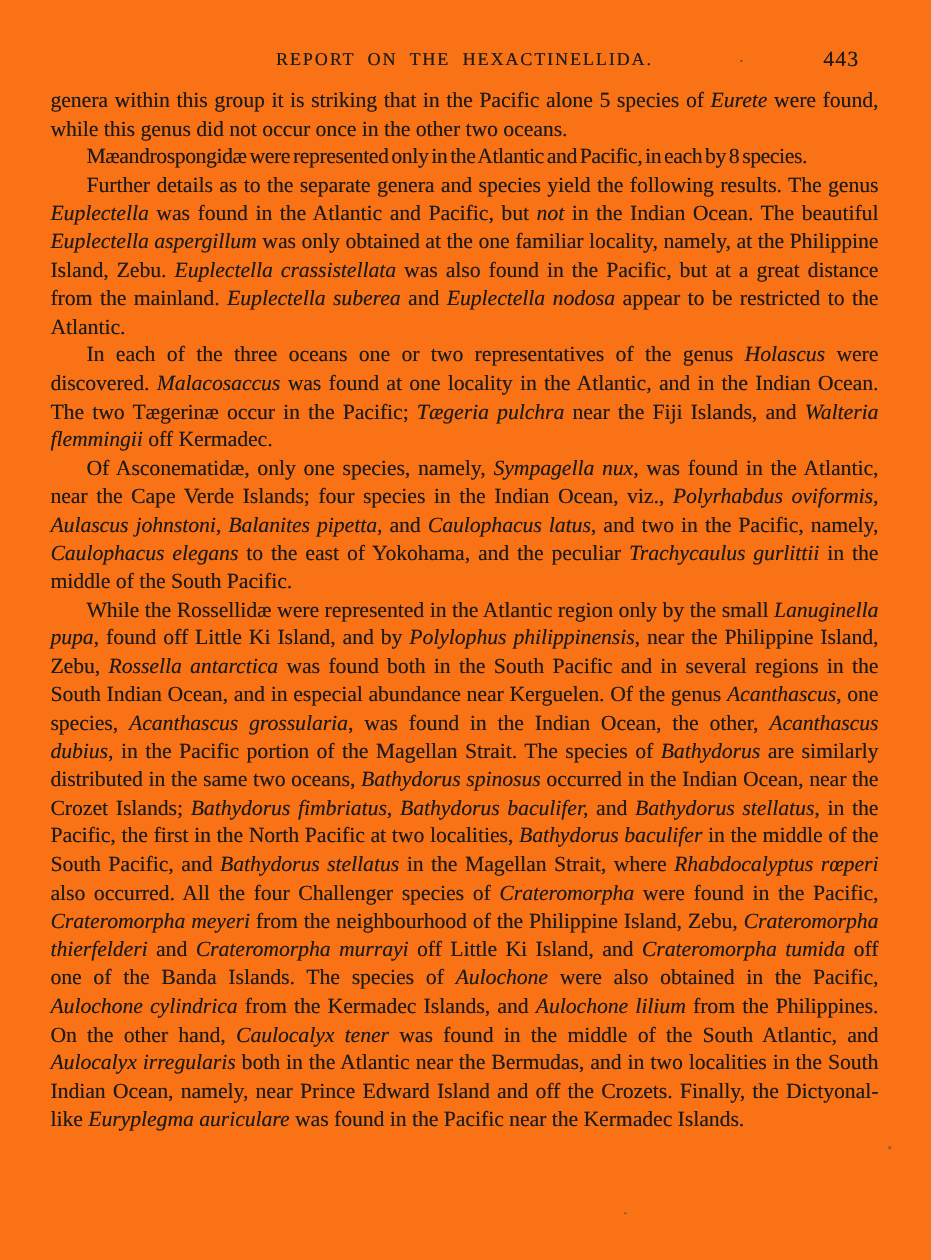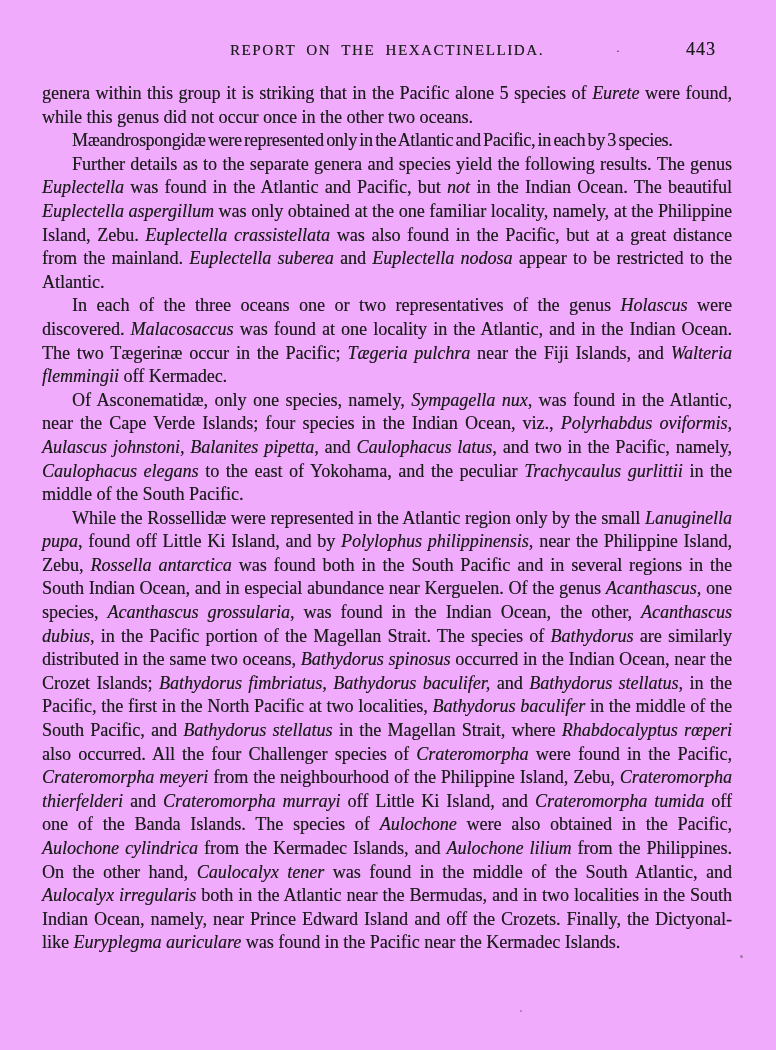--- a/index.html
+++ b/index.html
@@ -1,21 +1,21 @@
 <!DOCTYPE html>
 <html><head>
 <meta charset="utf-8">
 <style>
   html, body { margin: 0; padding: 0; background: #e8e8e6; }
   .page {
     position: relative;
     width: 776px;
     height: 1050px;
     margin: 0 auto;
-    background: #f0abfc;
+    background: #f97316;
     color: #1b1b1b;
     font-family: "Liberation Serif", "DejaVu Serif", serif;
     box-sizing: border-box;
     overflow: hidden;
   }
   .running-head {
     position: absolute;
     top: 42px;
     left: 42px;
     right: 44px;
@@ -39,21 +39,21 @@
   .running-head .folio {
     position: absolute;
     right: 16px;
     top: -3px;
     font-size: 18px;
     letter-spacing: 1px;
     text-shadow: 0.25px 0 0 rgba(25,25,25,0.6);
   }
   .text-block {
     position: absolute;
-    top: 82px;
+    top: 72px;
     left: 42px;
     width: 690px;
     font-size: 18px;
     line-height: 23.6px;
     text-align: justify;
     text-shadow: 0.25px 0 0 rgba(25,25,25,0.55);
   }
   .text-block p {
     margin: 0;
     padding: 0;
@@ -78,21 +78,21 @@
 <body>
 
 <div class="page">
   <div class="running-head">
     <div class="title">REPORT ON THE HEXACTINELLIDA.</div>
     <span class="dot">·</span>
     <span class="folio">443</span>
   </div>
   <div class="text-block">
       <p class="no-indent"><span>genera within this group it is striking that in the Pacific alone 5 species of </span><em>Eurete</em><span> were found, while this genus did not occur once in the other two oceans.</span></p>
-      <p class="compact"><span>Mæandrospongidæ were represented only in the Atlantic and Pacific, in each by 3 species.</span></p>
+      <p class="compact"><span>Mæandrospongidæ were represented only in the Atlantic and Pacific, in each by 8 species.</span></p>
       <p><span>Further details as to the separate genera and species yield the following results. The genus </span><em>Euplectella</em><span> was found in the Atlantic and Pacific, but </span><em>not</em><span> in the Indian Ocean.  The beautiful </span><em>Euplectella aspergillum</em><span> was only obtained at the one familiar locality, namely, at the Philippine Island, Zebu.  </span><em>Euplectella crassistellata</em><span> was also found in the Pacific, but at a great distance from the mainland.  </span><em>Euplectella suberea</em><span> and </span><em>Euplectella nodosa</em><span> appear to be restricted to the Atlantic.</span></p>
       <p><span>In each of the three oceans one or two representatives of the genus </span><em>Holascus</em><span> were discovered.  </span><em>Malacosaccus</em><span> was found at one locality in the Atlantic, and in the Indian Ocean.  The two Tægerinæ occur in the Pacific; </span><em>Tægeria pulchra</em><span> near the Fiji Islands, and </span><em>Walteria flemmingii</em><span> off Kermadec.</span></p>
       <p><span>Of Asconematidæ, only one species, namely, </span><em>Sympagella nux</em><span>, was found in the Atlantic, near the Cape Verde Islands; four species in the Indian Ocean, viz., </span><em>Polyrhabdus oviformis, Aulascus johnstoni, Balanites pipetta,</em><span> and </span><em>Caulophacus latus</em><span>, and two in the Pacific, namely, </span><em>Caulophacus elegans</em><span> to the east of Yokohama, and the peculiar </span><em>Trachycaulus gurlittii</em><span> in the middle of the South Pacific.</span></p>
       <p><span>While the Rossellidæ were represented in the Atlantic region only by the small </span><em>Lanuginella pupa</em><span>, found off Little Ki Island, and by </span><em>Polylophus philippinensis</em><span>, near the Philippine Island, Zebu, </span><em>Rossella antarctica</em><span> was found both in the South Pacific and in several regions in the South Indian Ocean, and in especial abundance near Kerguelen. Of the genus </span><em>Acanthascus</em><span>, one species, </span><em>Acanthascus grossularia</em><span>, was found in the Indian Ocean, the other, </span><em>Acanthascus dubius</em><span>, in the Pacific portion of the Magellan Strait. The species of </span><em>Bathydorus</em><span> are similarly distributed in the same two oceans, </span><em>Bathydorus spinosus</em><span> occurred in the Indian Ocean, near the Crozet Islands; </span><em>Bathydorus fimbriatus, Bathydorus baculifer,</em><span> and </span><em>Bathydorus stellatus</em><span>, in the Pacific, the first in the North Pacific at two localities, </span><em>Bathydorus baculifer</em><span> in the middle of the South Pacific, and </span><em>Bathydorus stellatus</em><span> in the Magellan Strait, where </span><em>Rhabdocalyptus rœperi</em><span> also occurred. All the four Challenger species of </span><em>Crateromorpha</em><span> were found in the Pacific, </span><em>Crateromorpha meyeri</em><span> from the neighbourhood of the Philippine Island, Zebu, </span><em>Crateromorpha thierfelderi</em><span> and </span><em>Crateromorpha murrayi</em><span> off Little Ki Island, and </span><em>Crateromorpha tumida</em><span> off one of the Banda Islands.  The species of </span><em>Aulochone</em><span> were also obtained in the Pacific, </span><em>Aulochone cylindrica</em><span> from the Kermadec Islands, and </span><em>Aulochone lilium</em><span> from the Philippines.  On the other hand, </span><em>Caulocalyx tener</em><span> was found in the middle of the South Atlantic, and </span><em>Aulocalyx irregularis</em><span> both in the Atlantic near the Bermudas, and in two localities in the South Indian Ocean, namely, near Prince Edward Island and off the Crozets.  Finally, the Dictyonal-like </span><em>Euryplegma auriculare</em><span> was found in the Pacific near the Kermadec Islands.</span></p>
     </div>
   <div class="speck s1"></div>
   <div class="speck s2"></div>
 </div>
 
 </body></html>

